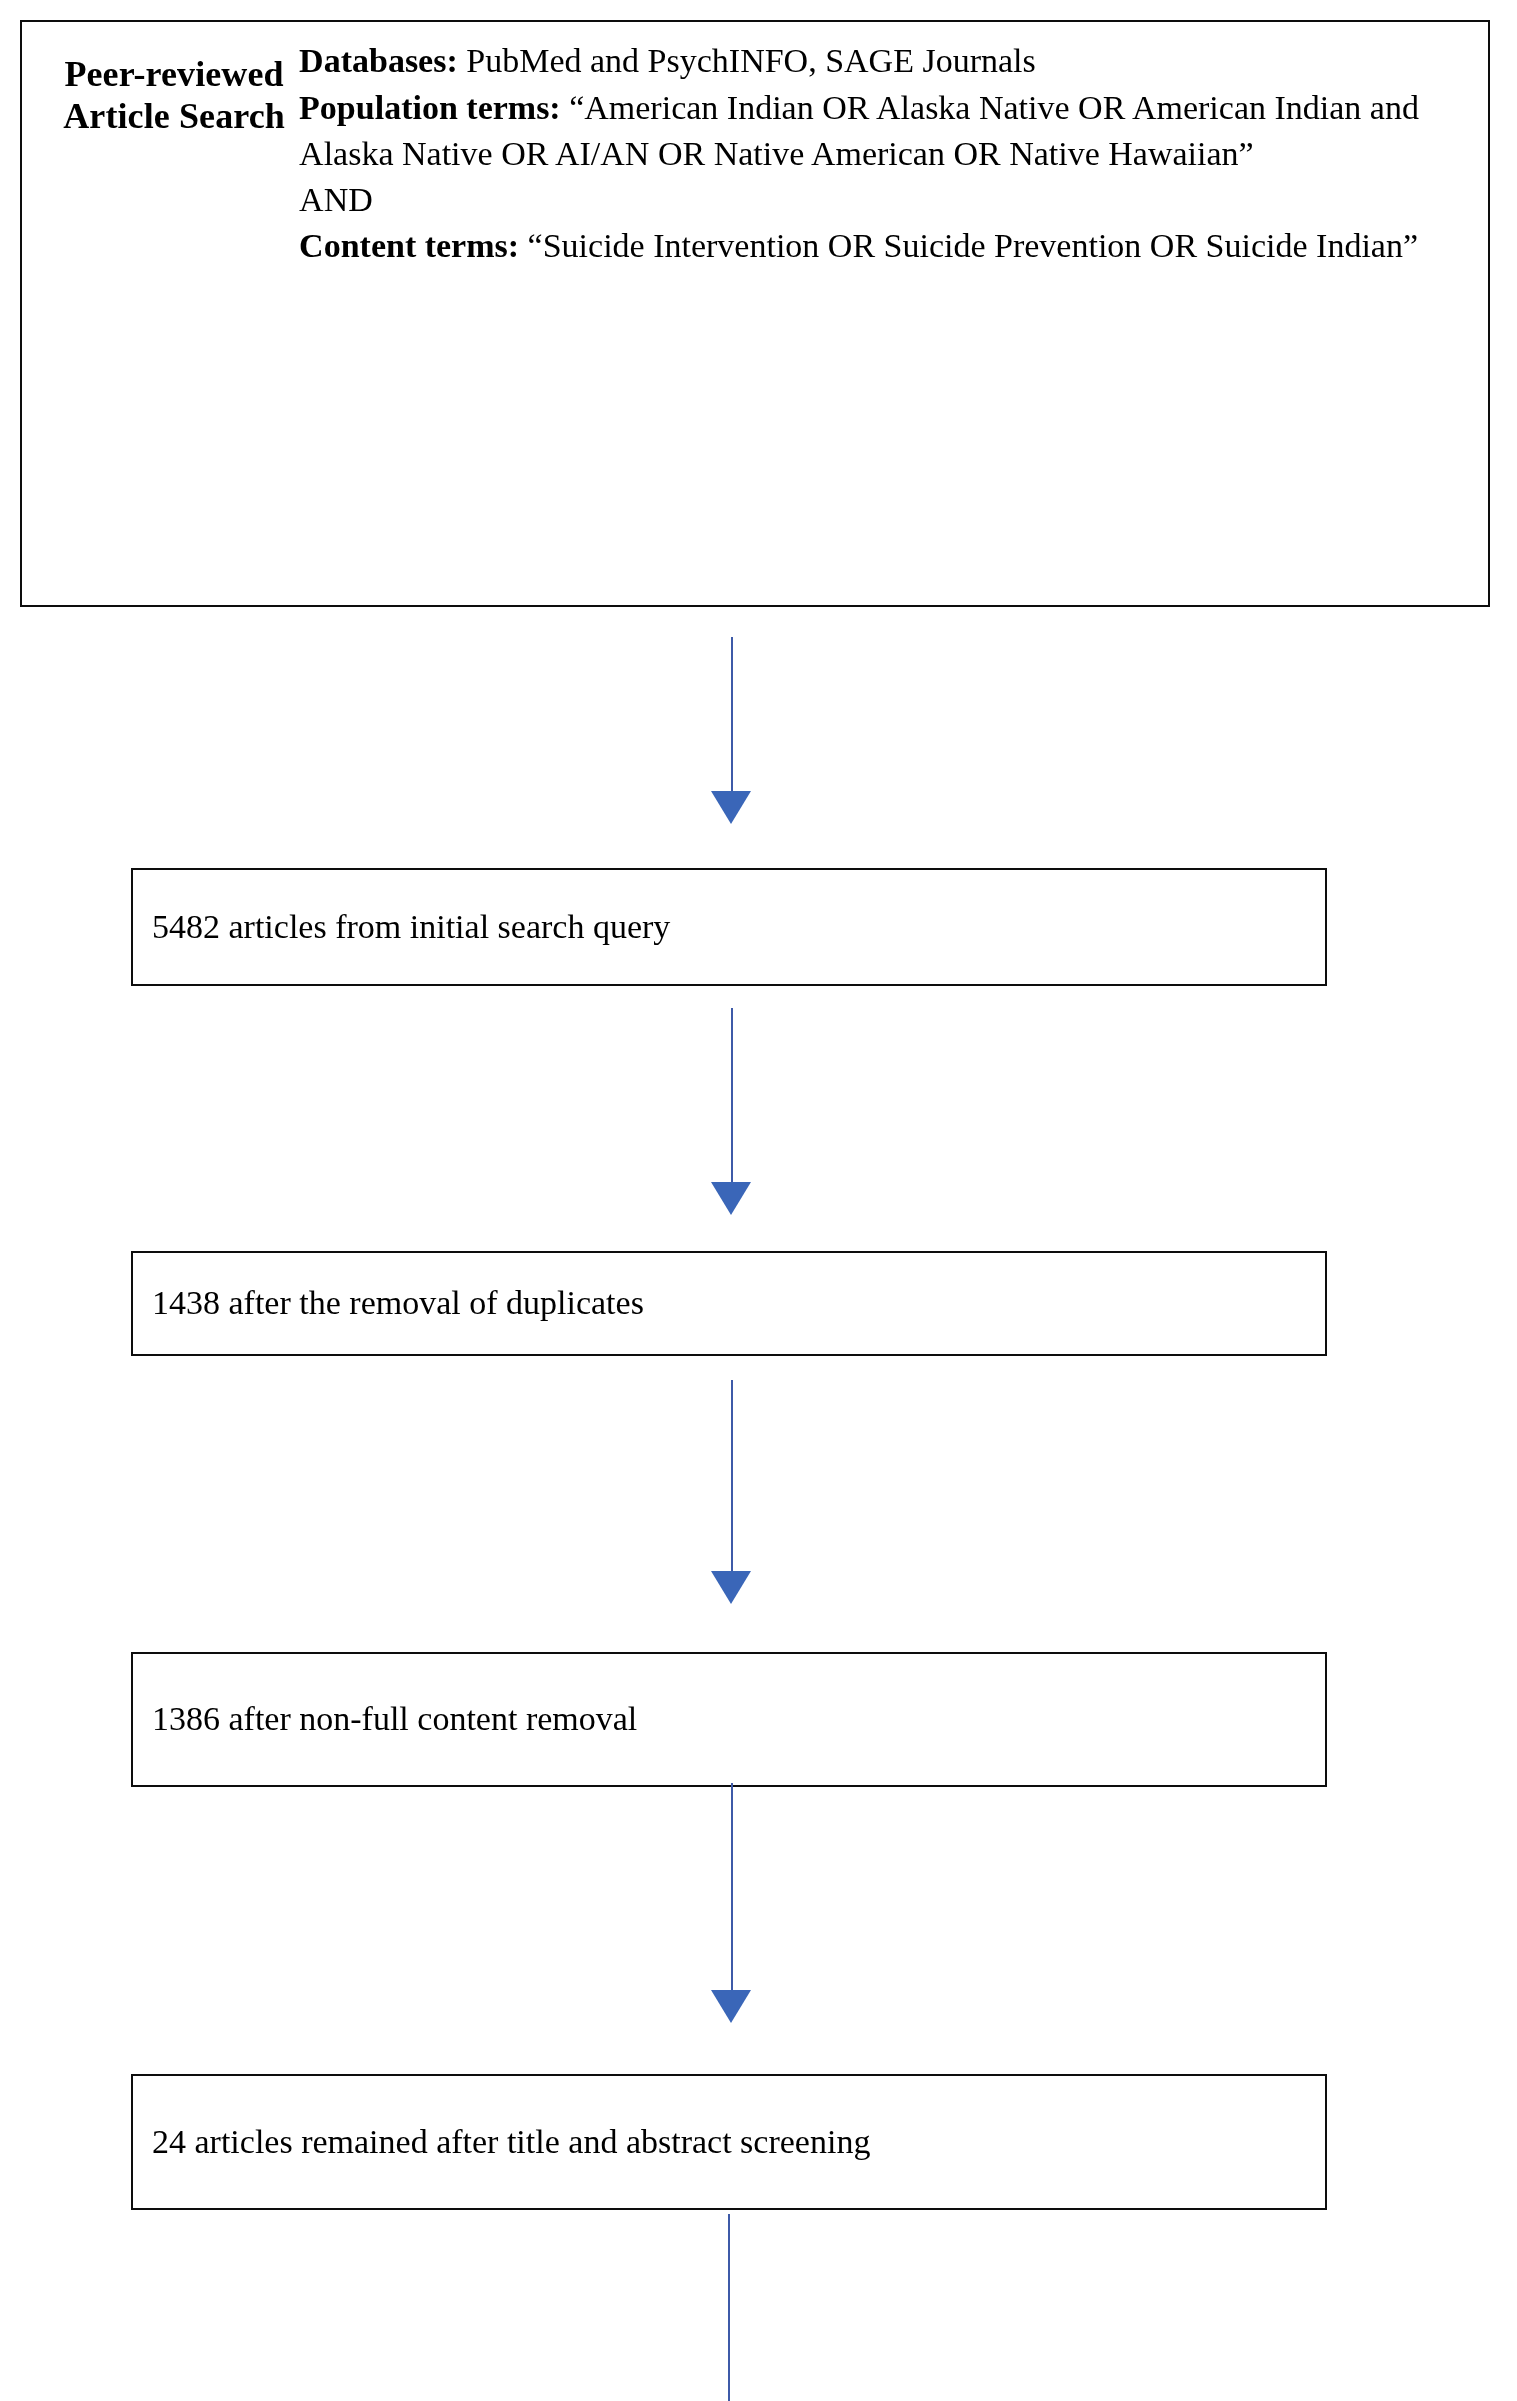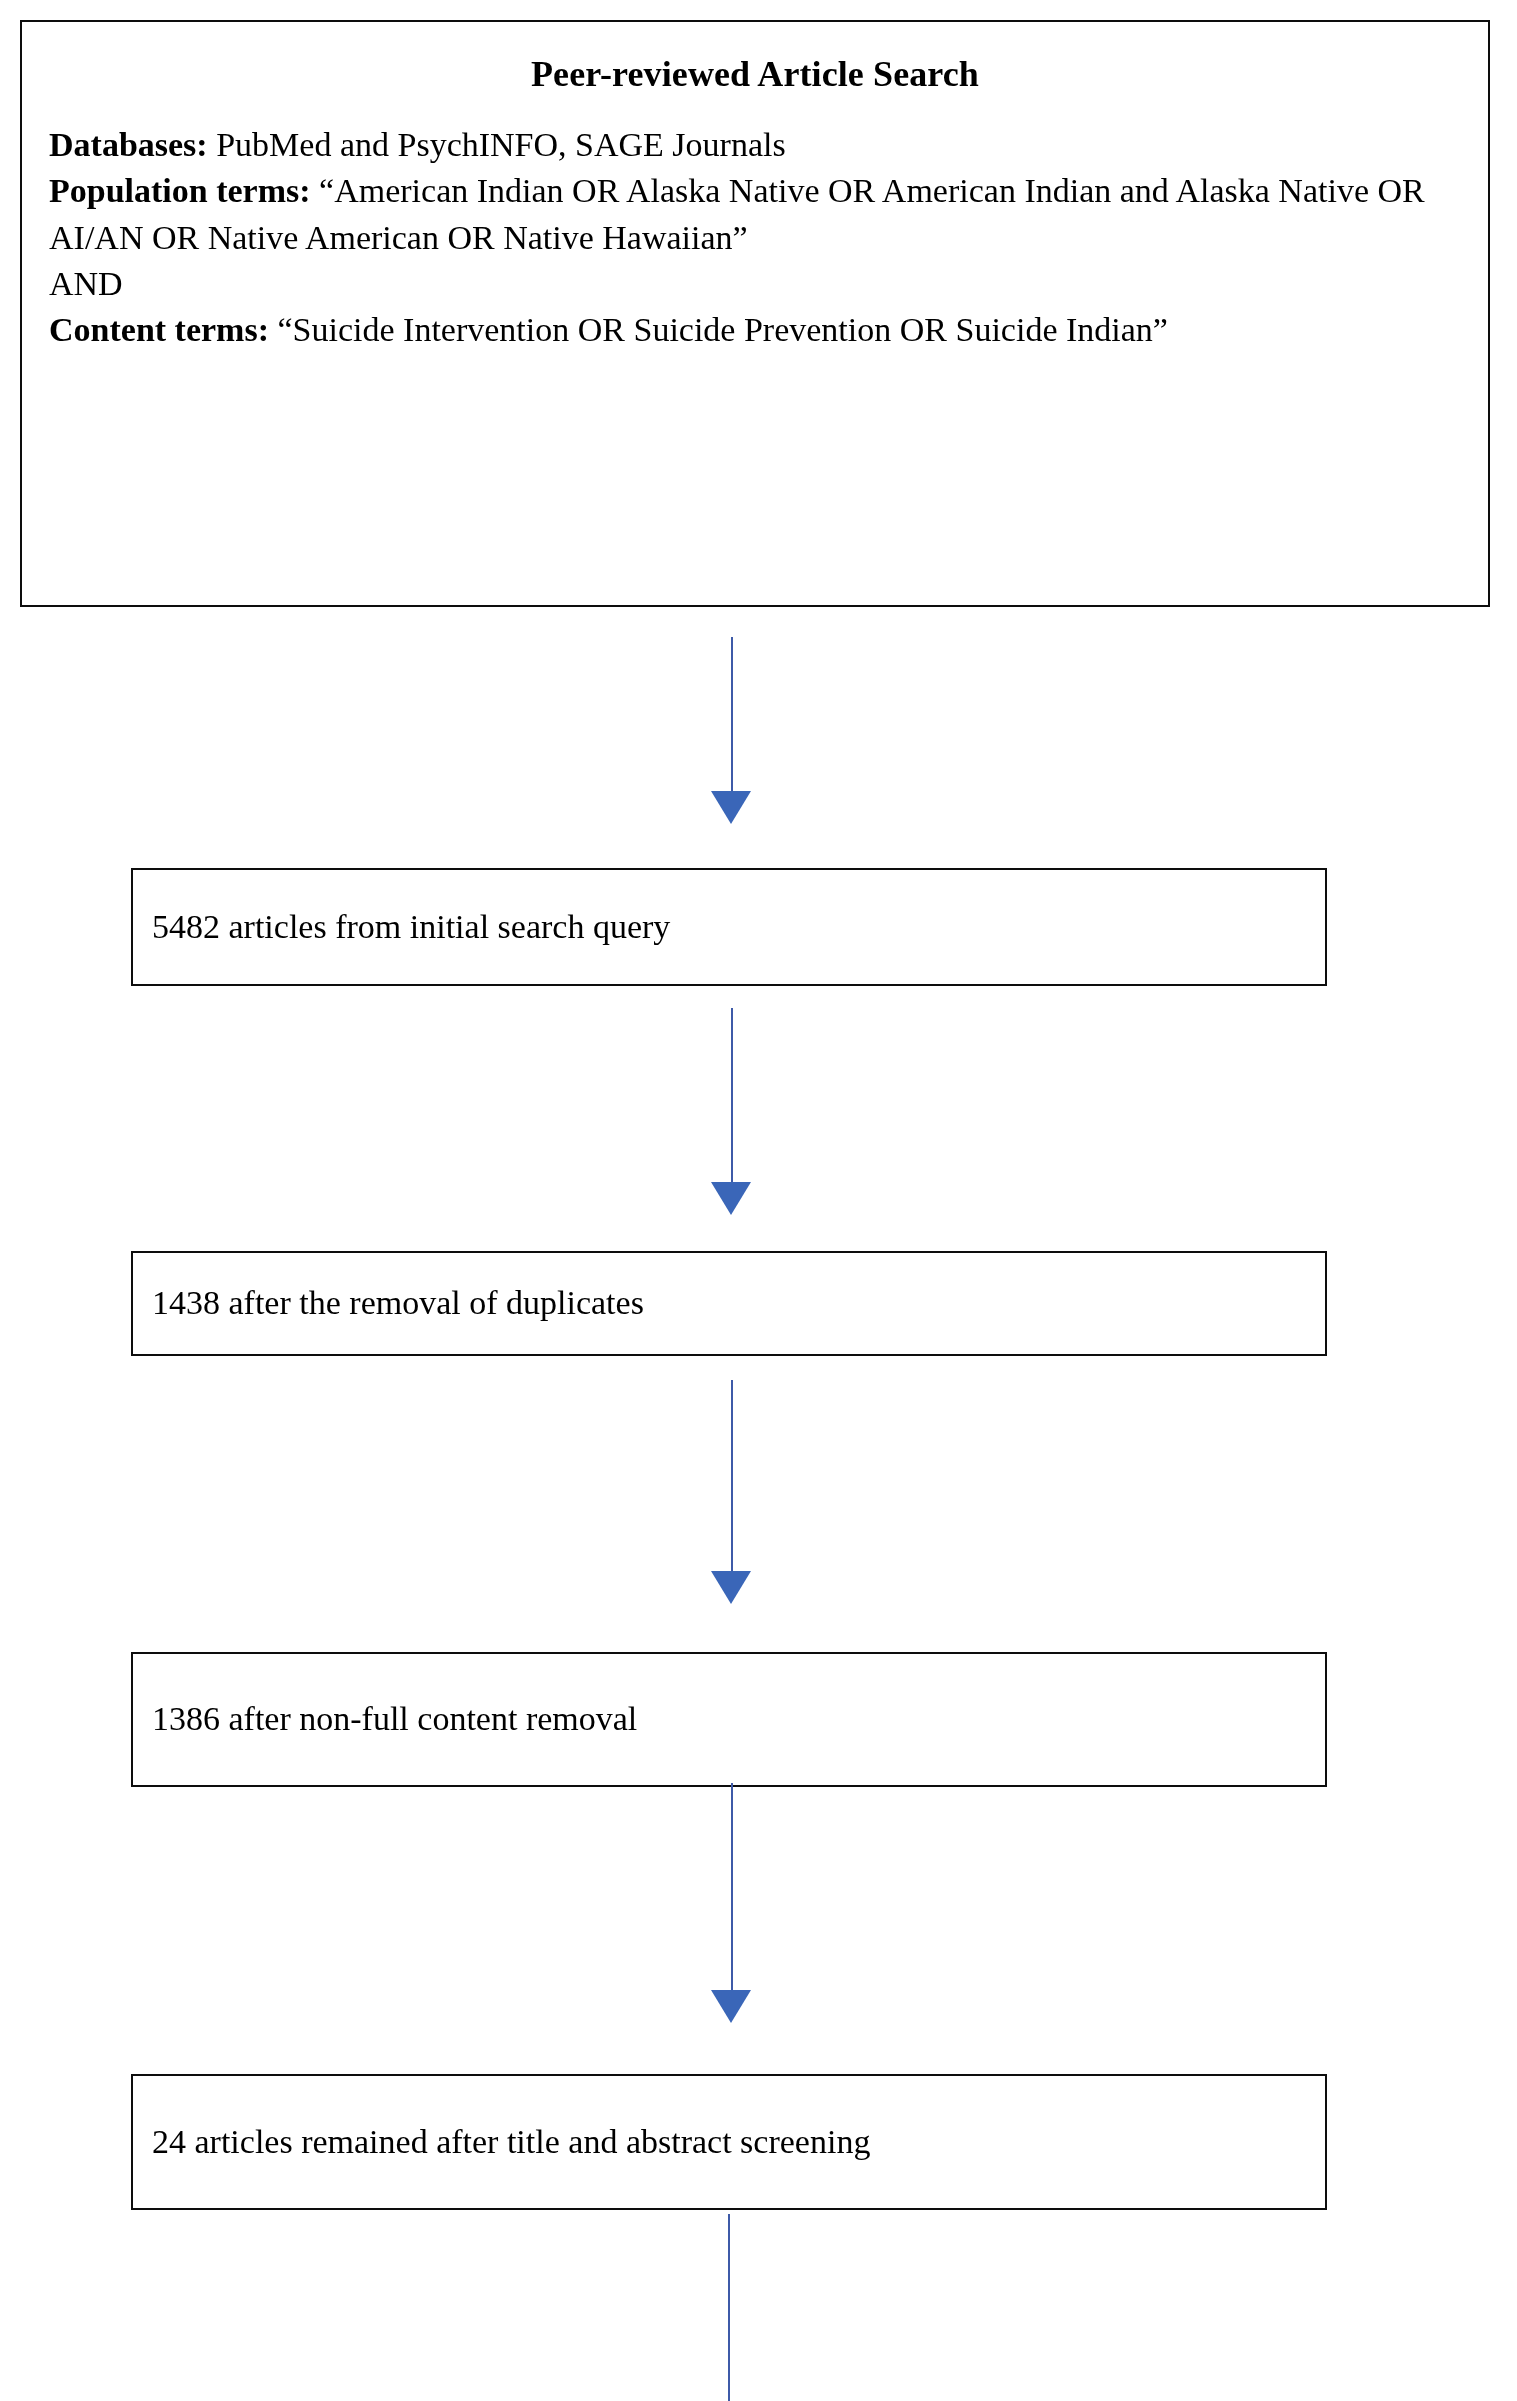--- a/index.html
+++ b/index.html
@@ -22,21 +22,21 @@
     position: absolute;
     inset: 0;
   }
 
   
   .box {
     position: absolute;
     background: #ffffff;
     border: 2.4px solid #0d0d0d;
     display: flex;
-    flex-direction: column;
+    flex-direction: row;
     justify-content: center;
   }
 
   
   .box-search {
     left: 20px;
     top: 20px;
     width: 1470px;
     height: 587px;
     padding: 16.3px 27px 13.4px 27px;

